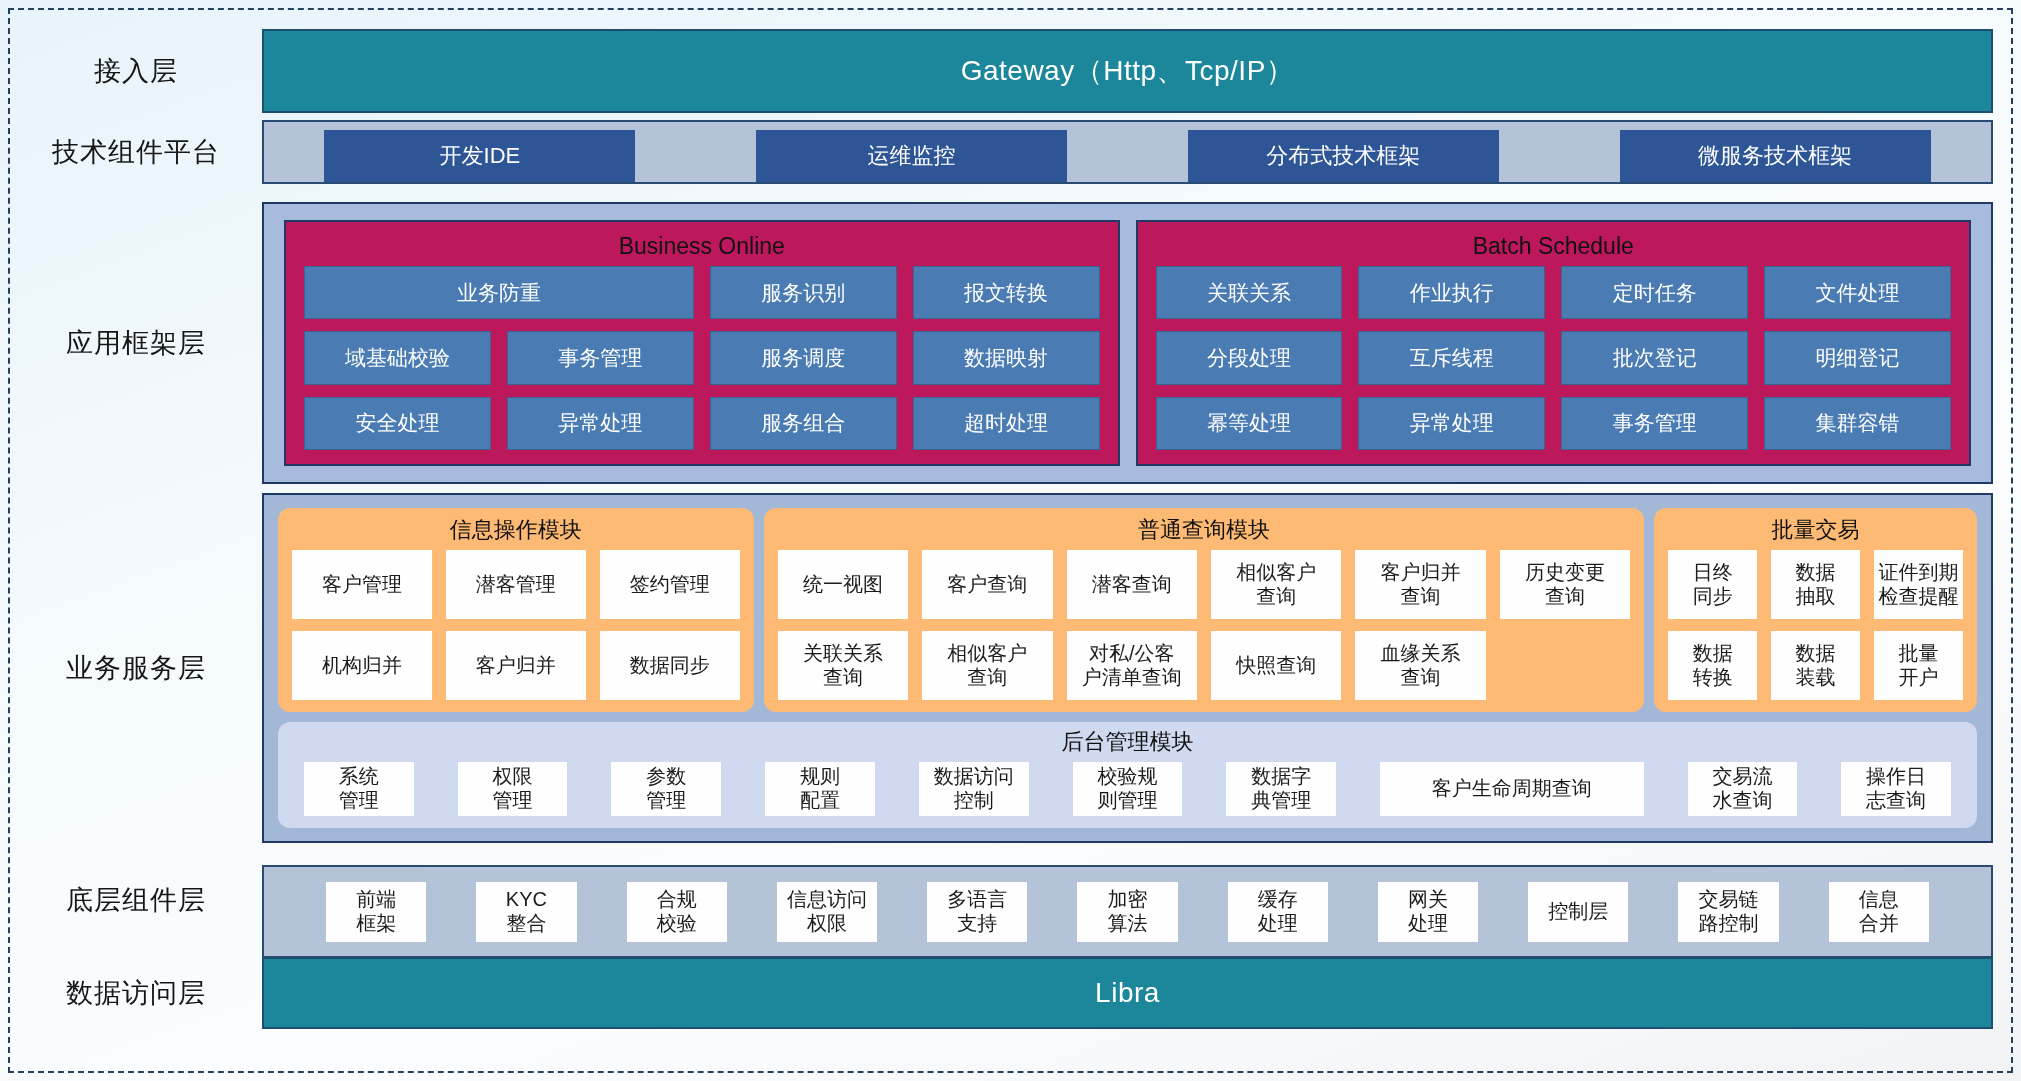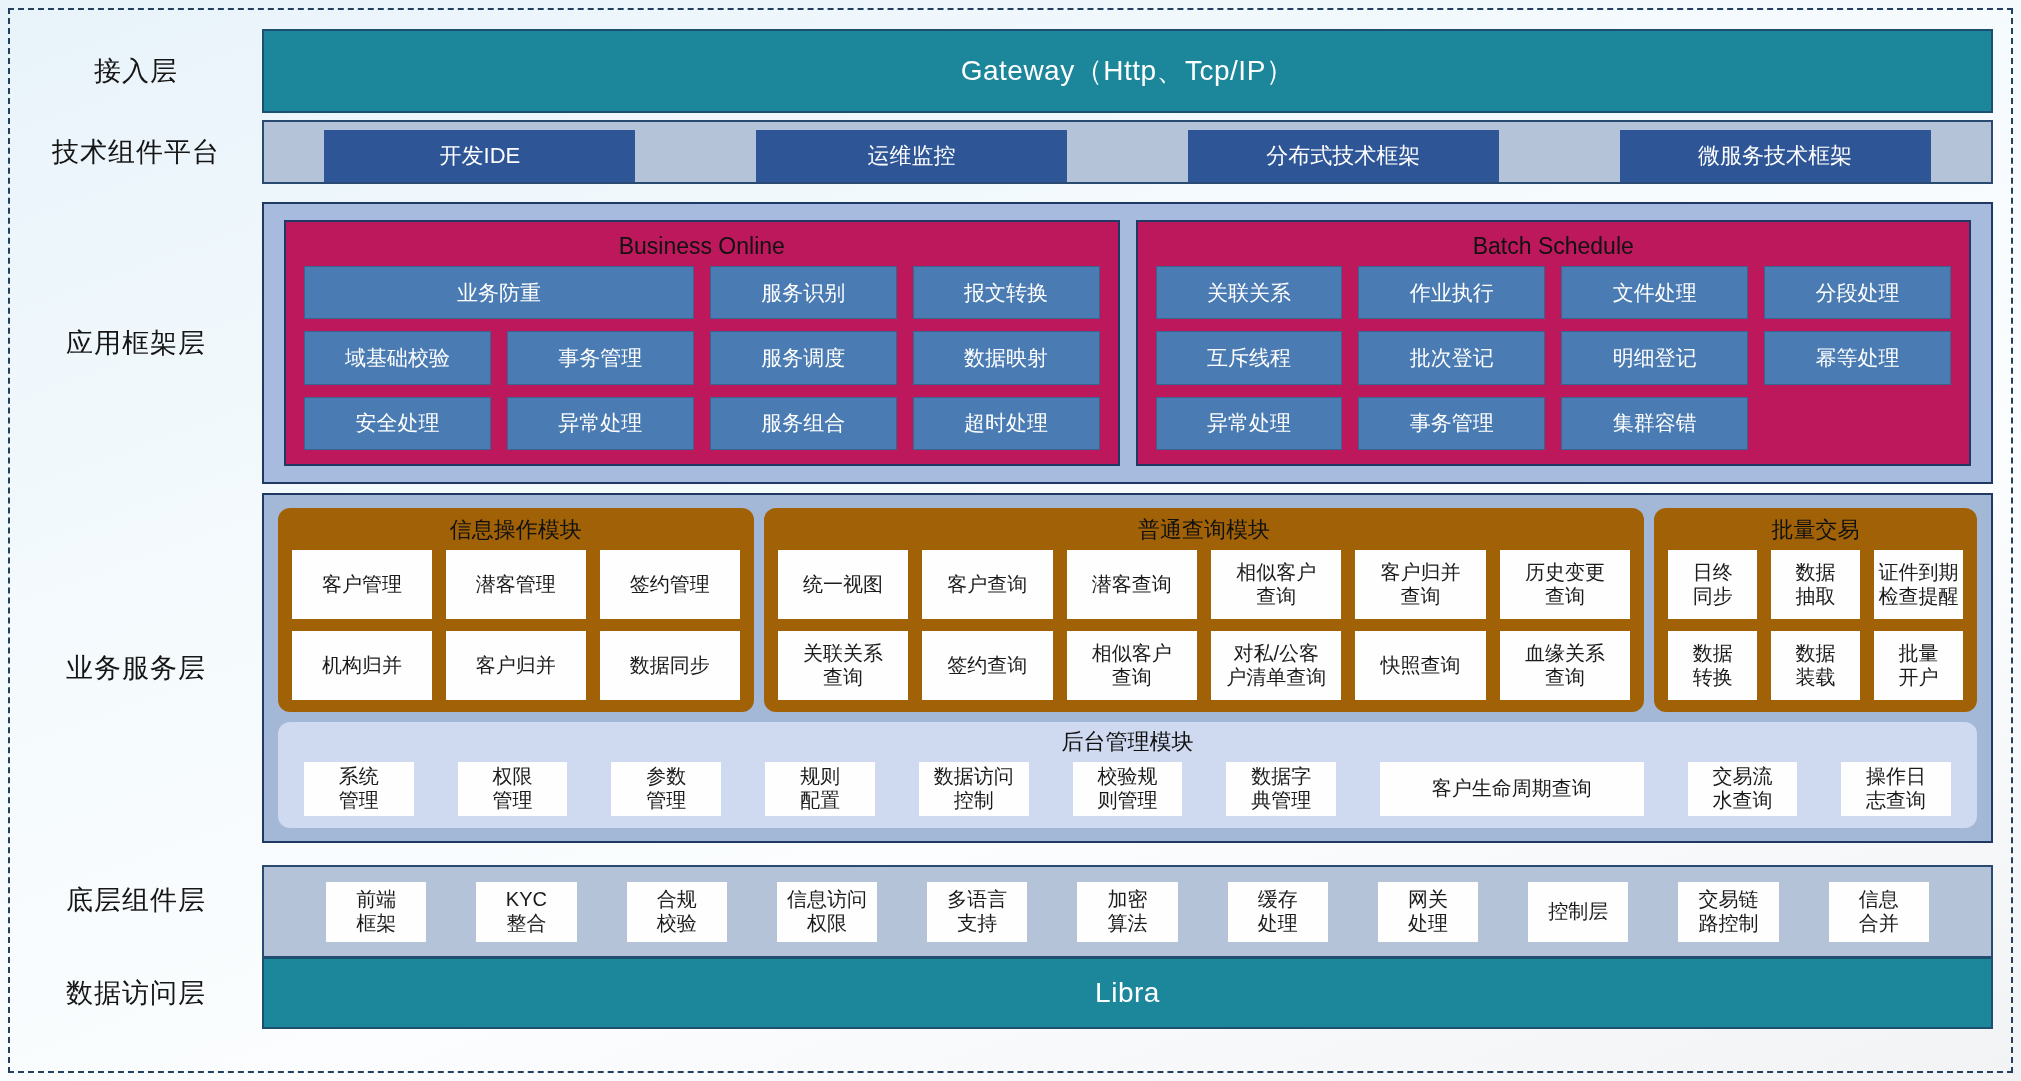--- a/index.html
+++ b/index.html
@@ -134,21 +134,21 @@
     height: 100%;
     background: #a3b7d6;
     border: 2px solid #1f3864;
     padding: 13px 14px;
     display: flex;
     flex-direction: column;
     gap: 10px;
   }
   .biz-top { display: flex; gap: 10px; height: 204px; }
   .biz-panel {
-    background: #a16207;
+    background: #fdba74;
     border-radius: 12px;
     padding: 2px 14px 12px;
     display: flex;
     flex-direction: column;
   }
   .biz-panel-title {
     height: 40px;
     display: flex;
     align-items: center;
     justify-content: center;
@@ -257,20 +257,21 @@
                 <div class="btn-mid">异常处理</div>
                 <div class="btn-mid">服务组合</div>
                 <div class="btn-mid">超时处理</div>
               </div>
           </div>
           <div class="app-panel">
             <div class="app-panel-title">Batch Schedule</div>
             <div class="app-grid">
                 <div class="btn-mid">关联关系</div>
                 <div class="btn-mid">作业执行</div>
+                <div class="btn-mid">定时任务</div>
                 <div class="btn-mid">文件处理</div>
                 <div class="btn-mid">分段处理</div>
                 <div class="btn-mid">互斥线程</div>
                 <div class="btn-mid">批次登记</div>
                 <div class="btn-mid">明细登记</div>
                 <div class="btn-mid">幂等处理</div>
                 <div class="btn-mid">异常处理</div>
                 <div class="btn-mid">事务管理</div>
                 <div class="btn-mid">集群容错</div>
               </div>
@@ -304,21 +305,20 @@
                   <div class="btn-white">客户查询</div>
                   <div class="btn-white">潜客查询</div>
                   <div class="btn-white">相似客户
 查询</div>
                   <div class="btn-white">客户归并
 查询</div>
                   <div class="btn-white">历史变更
 查询</div>
                   <div class="btn-white">关联关系
 查询</div>
-                  <div class="btn-white">签约查询</div>
                   <div class="btn-white">相似客户
 查询</div>
                   <div class="btn-white">对私/公客
 户清单查询</div>
                   <div class="btn-white">快照查询</div>
                   <div class="btn-white">血缘关系
 查询</div>
                 </div>
             </div>
             <div class="biz-panel p-batch">

